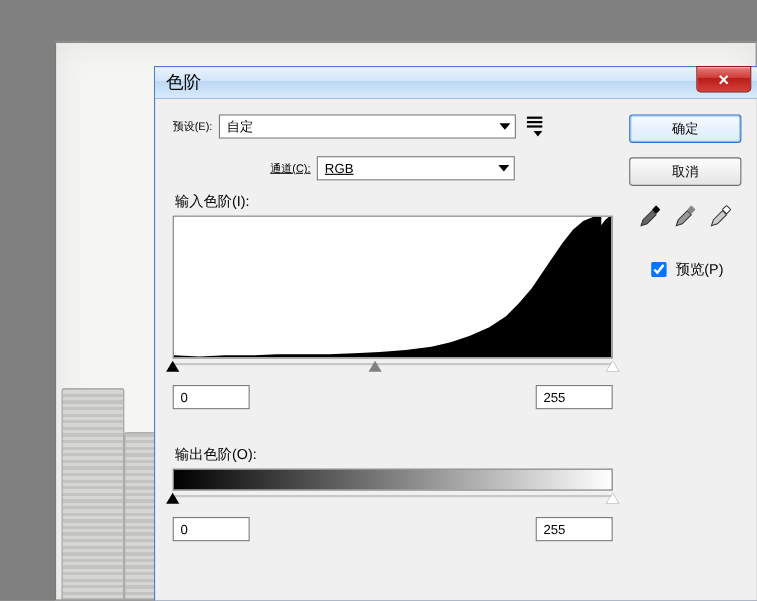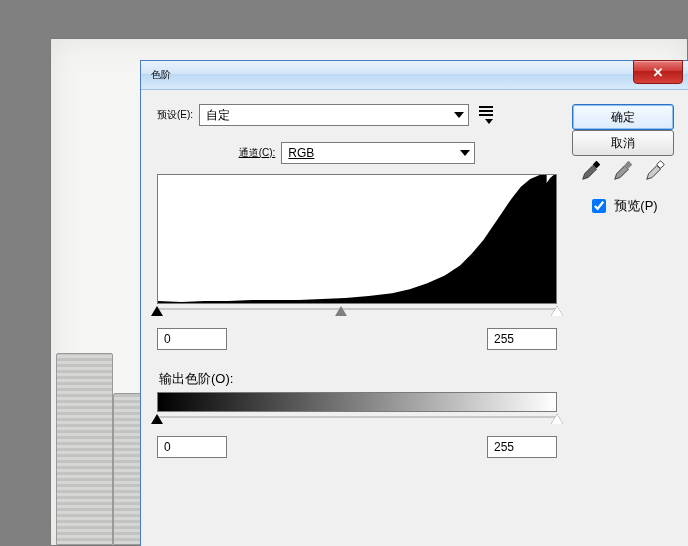--- a/index.html
+++ b/index.html
@@ -8,32 +8,32 @@
 .doc{position:absolute;left:50px;top:38px;right:0;bottom:0;background:#f5f5f4;border:1px solid #7a7a7a;box-shadow:inset 0 0 30px #e2e2de;}
 
 .building{position:absolute;left:0;bottom:0;width:140px;height:210px;}
 .bld{position:absolute;border:1px solid #9a9a9a;background:repeating-linear-gradient(0deg,#d6d6d4 0 3px,#c3c3c1 3px 6px);border-radius:2px 2px 0 0;}
 .bld.a{left:5px;bottom:0;width:55px;height:190px;}
 .bld.b{left:62px;bottom:0;width:60px;height:150px;}
 
 .dialog{position:absolute;left:140px;top:60px;width:548px;height:486px;border:1px solid #4d7bc7;border-top:0;background:#f0f0f0;}
 
 .titlebar{height:28px;background:linear-gradient(#e9f3fc,#d2e5f8 45%,#bcd8f4 46%,#d8ebfb);border-bottom:1px solid #9fbfe5;position:relative;display:flex;align-items:center;padding-left:10px;border-top:1px solid #4d7bc7;}
-.titlebar .title{font-size:10px;text-align:right;}
+.titlebar .title{font-size:16px;text-align:right;}
 .closebtn{position:absolute;right:6px;top:-1px;width:48px;height:22px;background:linear-gradient(#e67b78,#cf3a36 45%,#b71e1a 46%,#d73f3b);border:1px solid #8b1a17;border-bottom-left-radius:4px;border-bottom-right-radius:4px;display:flex;align-items:center;justify-content:center;color:#fff;font-weight:bold;font-size:13px;box-shadow:inset 0 1px 0 rgba(255,255,255,.35);}
 .body{padding:14px 16px 16px 16px;position:relative;height:444px;box-sizing:border-box;}
 .lbl{font-size:10px;margin-right:6px;}
 
 .combo{position:relative;background:#fff;border:1px solid #7a7a7a;height:22px;display:flex;align-items:center;padding:0 6px 0 6px;box-sizing:border-box;}
 .combo .caret{position:absolute;right:4px;top:50%;transform:translateY(-50%);width:0;height:0;border-left:5px solid transparent;border-right:5px solid transparent;border-top:6px solid #000;}
 .opts-icon{margin-left:10px;display:flex;flex-direction:column;gap:2px;cursor:default;}
 .opts-icon span{display:block;width:14px;height:2px;background:#000;}
 .opts-icon .tri{width:0;height:0;border-left:4px solid transparent;border-right:4px solid transparent;border-top:5px solid #000;align-self:flex-end;background:none;margin-top:1px;}
 
-.btncol{position:absolute;right:16px;top:14px;width:100px;display:flex;flex-direction:column;align-items:center;}
+.btncol{position:absolute;right:16px;top:14px;width:100px;display:flex;flex-direction:column;gap:13px;align-items:center;}
 .btn{width:100px;height:24px;border:1px solid #707070;background:linear-gradient(#fdfdfd,#e4e4e4);border-radius:3px;display:flex;align-items:center;justify-content:center;font-size:12px;cursor:default;}
 .btn.primary{border-color:#2a72c8;box-shadow:inset 0 0 0 1px #8cbff2;color:#000;background:linear-gradient(#f4f9ff,#dcecfc);}
 
 .droppers{display:flex;gap:10px;justify-content:center;margin-top:4px;}
 .dropper{width:22px;height:22px;}
 .dropper svg{width:22px;height:22px;}
 
 .chk{display:flex;align-items:center;gap:5px;margin-top:14px;font-size:13px;}
 .chk input{width:14px;height:14px;}
 
@@ -121,26 +121,27 @@
         </div>
         <label class="chk">
           <input type="checkbox" checked="" style="">
           <span>预览(P)</span>
         </label>
       </div>
 
       <div class="panel">
         <div class="chrow">
           <span class="lbl">通道(C):</span>
-          <div class="combo" style="width:194px;">
+          <div class="combo" style="width:180px;">
             <span>RGB</span>
             <span class="caret"></span>
           </div>
         </div>
 
+        <div class="section-title">输入色阶(I):</div>
 
         <div class="histo-wrap">
           <svg viewBox="0 0 340 130" preserveAspectRatio="none">
             <path fill="#000" d="M0,130 L0,128 L20,129 L40,128 L60,128 L80,127 L100,127 L120,127 L140,126 L160,125 L180,123 L200,120 L215,116 L230,110 L245,102 L258,92 L268,80 L278,66 L286,52 L294,38 L302,24 L310,12 L318,4 L326,0 L332,0 L332,8 L335,3 L338,0 L340,0 L340,130 Z"></path>
           </svg>
         </div>
 
         <div class="track">
           <div class="rail"></div>
           <div class="thumb" style="left:0%;"></div>
@@ -150,21 +151,21 @@
 
         <div class="numrow">
           <div class="numbox">
               <span>0</span>
             </div>
           <div class="numbox">
               <span>255</span>
             </div>
         </div>
 
-        <div class="section-title" style="margin-top:20px;">输出色阶(O):</div>
+        <div class="section-title" style="margin-top:32px;">输出色阶(O):</div>
 
         <div class="outgrad"></div>
 
         <div class="track">
           <div class="rail"></div>
           <div class="thumb" style="left:0%;"></div>
           <div class="thumb white" style="left:100%;"></div>
         </div>
 
         <div class="numrow">

